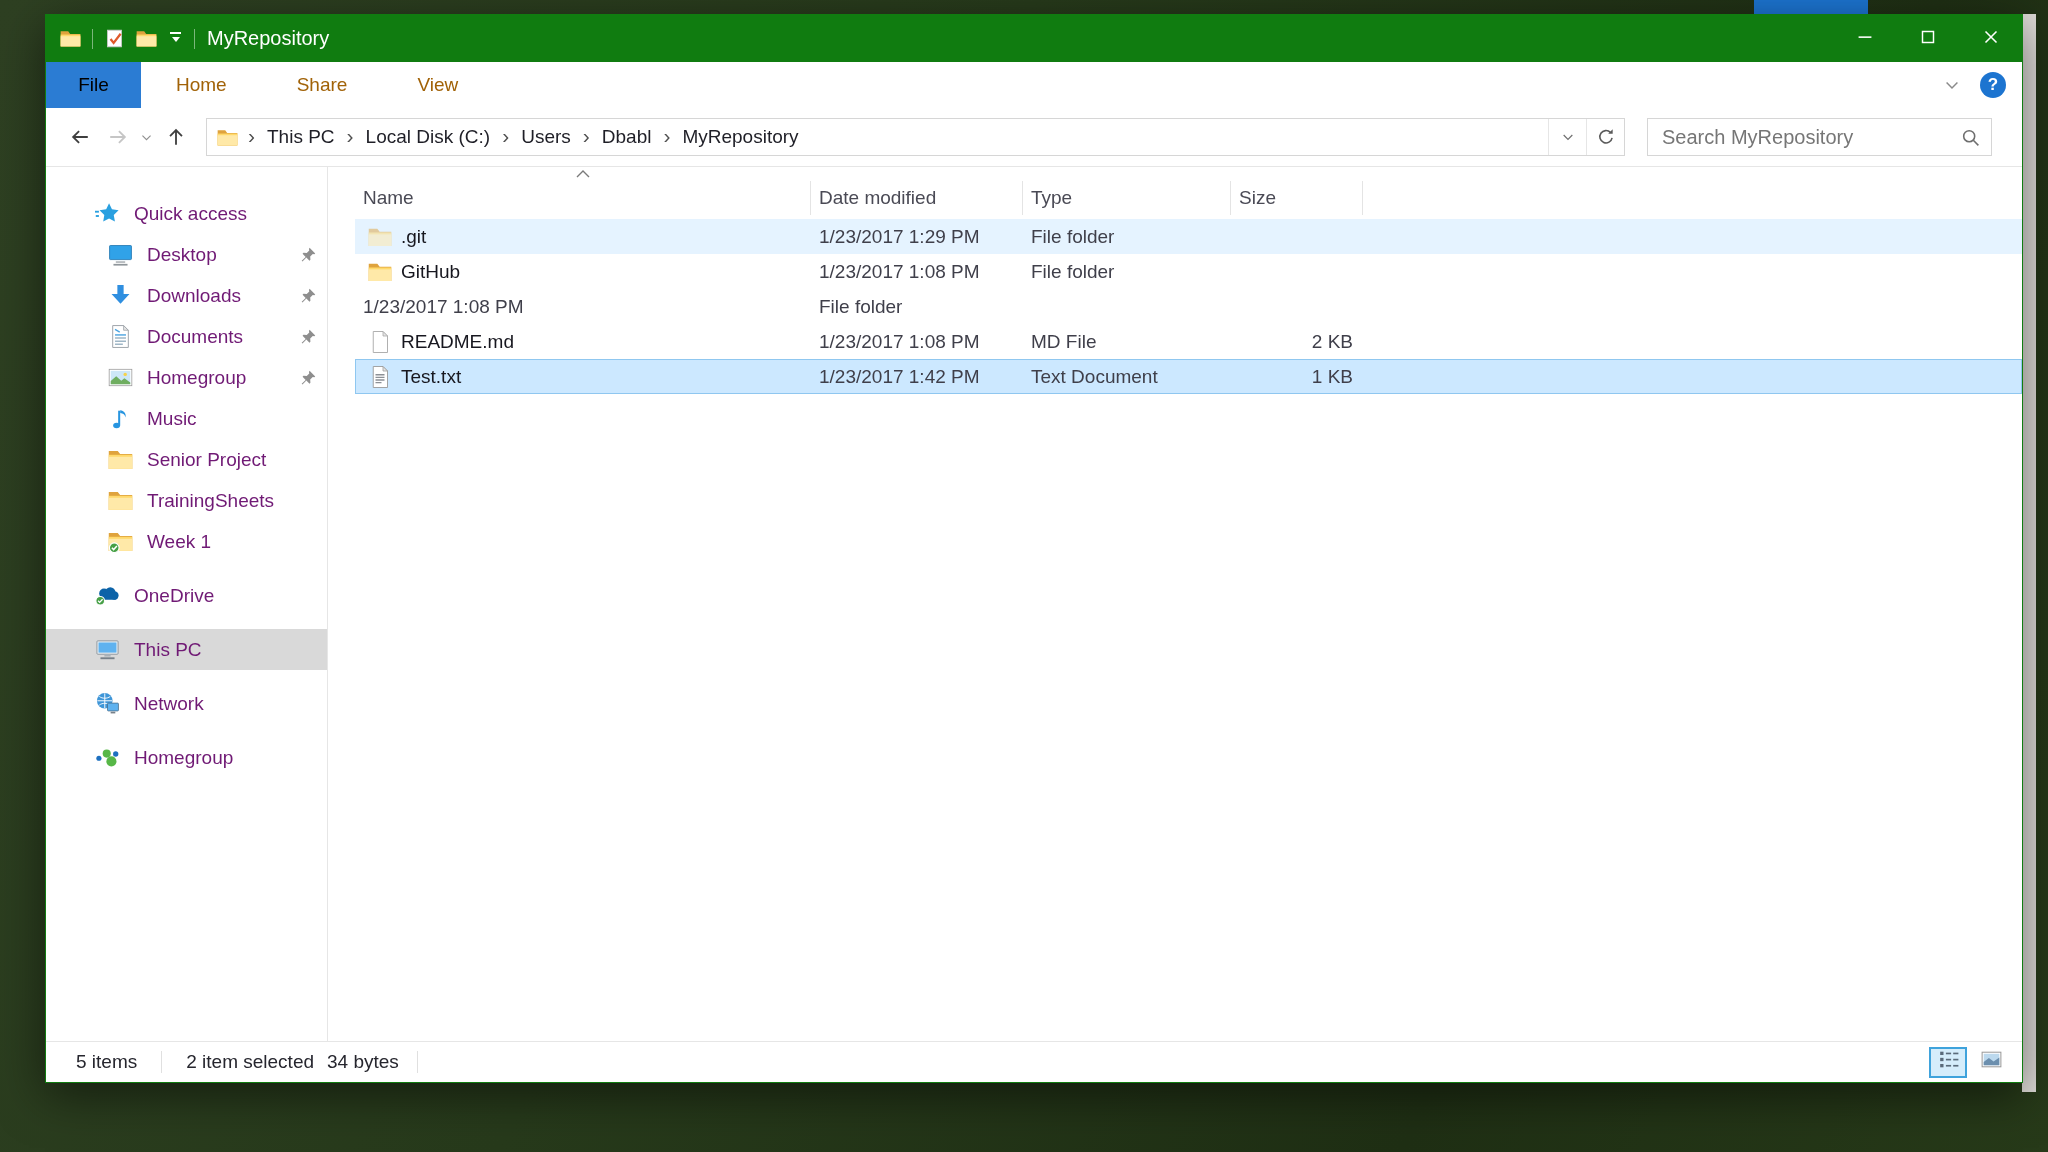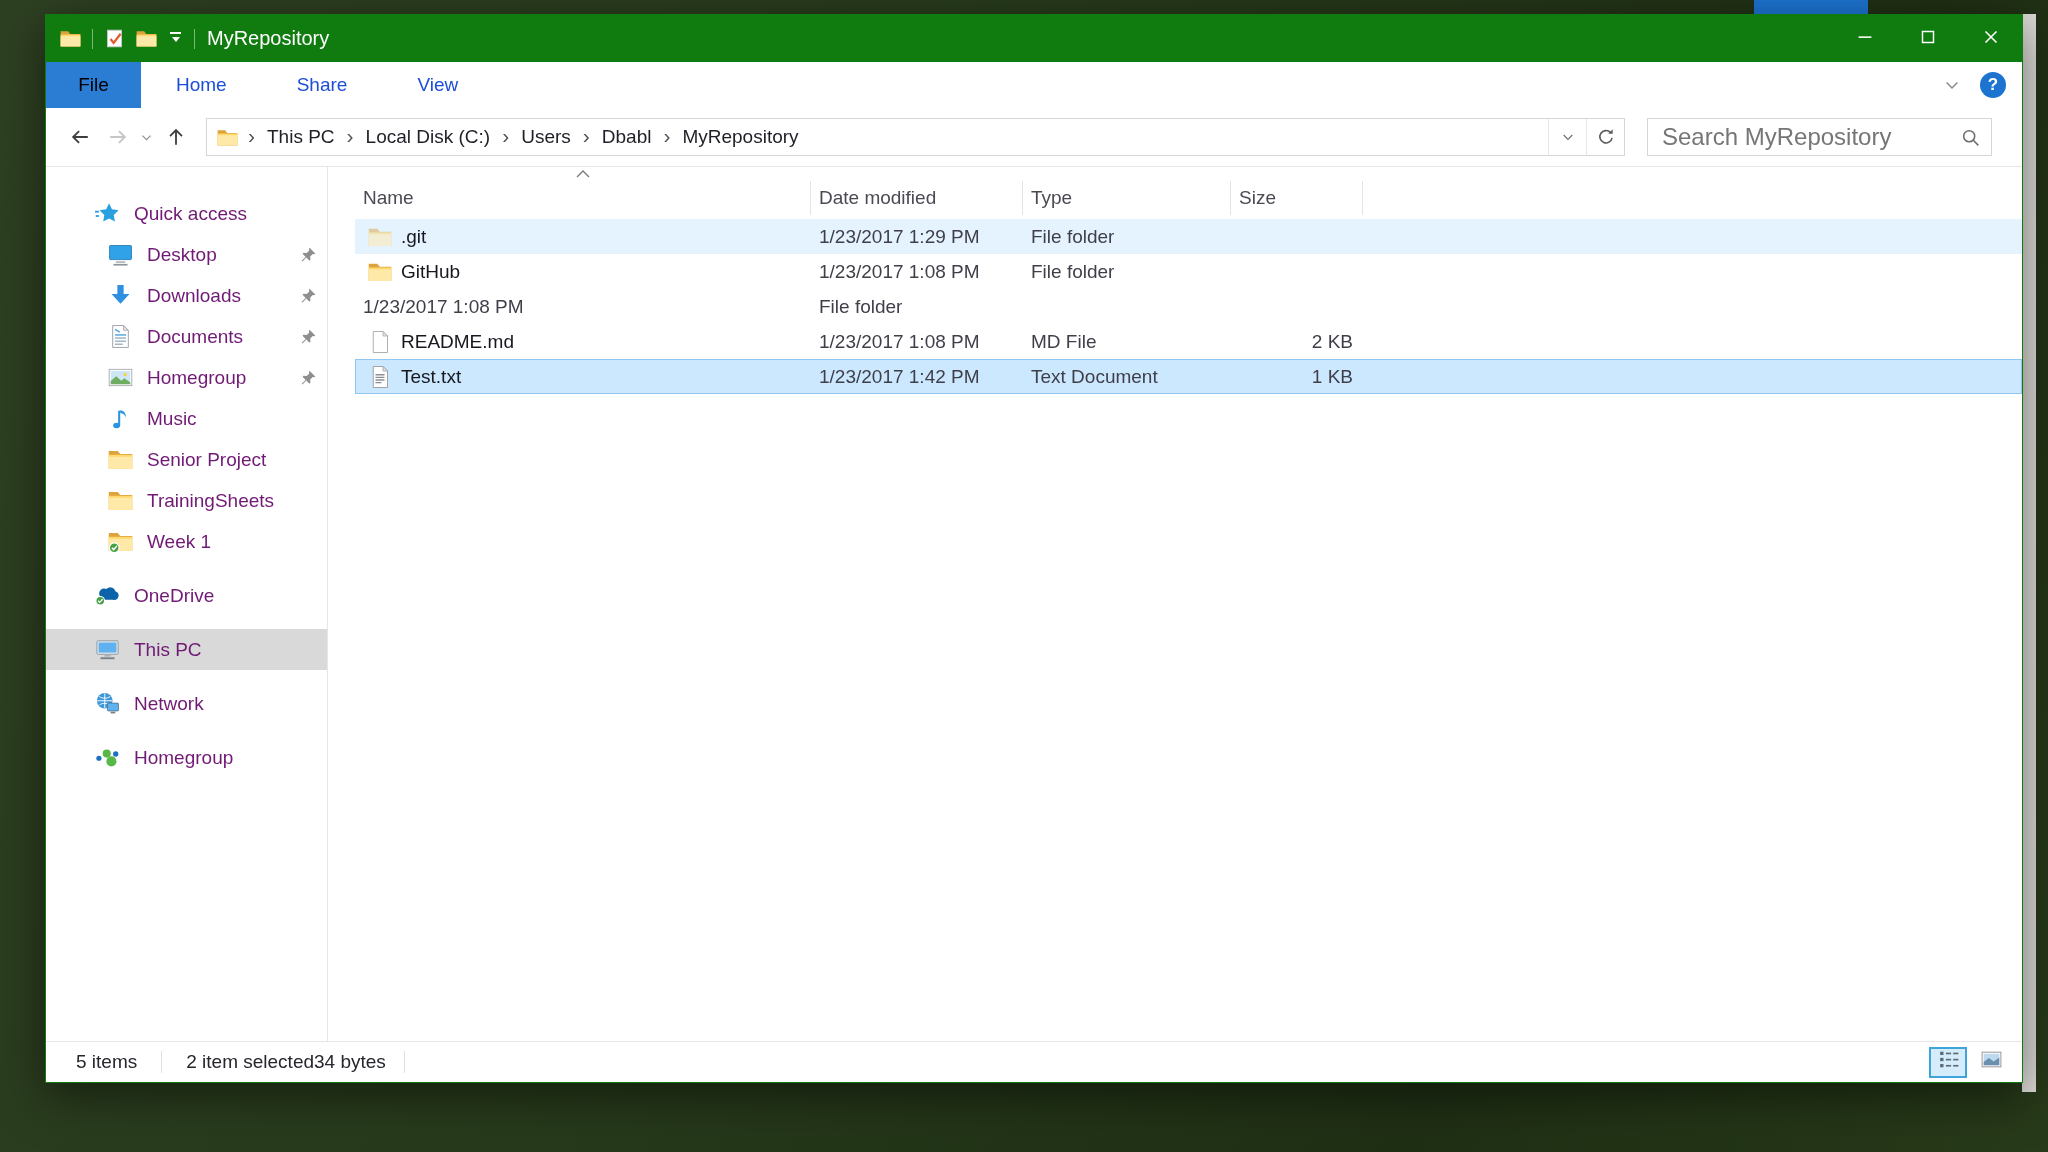--- a/index.html
+++ b/index.html
@@ -25,21 +25,21 @@
   .qdrop{display:flex;flex-direction:column;align-items:center;padding:2px}
   .qdrop::before{content:"";width:11px;height:2px;background:#fff;margin-bottom:3px}
   .qdrop::after{content:"";border:4px solid transparent;border-top:5px solid #fff}
   .wtitle{margin-left:12px;font-size:20px}
   .wcontrols{margin-left:auto;display:flex;height:100%}
   .wbtn{width:63px;display:flex;align-items:center;justify-content:center}
   .wbtn svg{width:22px;height:22px}
 
   
   .tabsrow{flex:0 0 44px;background:#fff;display:flex;align-items:stretch}
-  .tab{display:flex;align-items:center;justify-content:center;font-size:19px;color:#1d4ed8;padding:12px 35px}
+  .tab{display:flex;align-items:center;justify-content:center;font-size:19px;color:#a16207;padding:12px 35px}
   .tab.active{background:var(--blue);color:#000000;padding:12px;width:95px}
   .tabs-right{margin-left:auto;display:flex;align-items:center;gap:18px;padding-right:16px}
   .collapse{color:#8a8a8a;display:flex}
   .collapse svg{width:20px;height:20px}
   .help{width:26px;height:26px;border-radius:50%;background:#1c74d0;color:#fff;display:flex;align-items:center;justify-content:center;font-size:17px;font-weight:bold}
 
   
   .toolbar{flex:0 0 59px;display:flex;align-items:center;padding:0 30px 0 18px;border-bottom:1px solid #e6e6e6}
   .navbtn{display:flex;align-items:center;justify-content:center;width:32px;height:34px;margin-right:6px}
   .navbtn svg{width:22px;height:22px}
@@ -49,21 +49,21 @@
   .addressbar{height:38px;border:1px solid #d6d6d6;display:flex;align-items:center;flex:1;margin-left:8px;background:#fff}
   .addr-folder{padding:0 2px 0 10px;display:flex}
   .addr-folder svg{width:21px;height:21px}
   .crumbs{display:flex;align-items:center;height:100%;flex:1;overflow:hidden}
   .crumb{display:flex;align-items:center;font-size:19px;color:#1f1f27;height:100%;padding-right:4px}
   .crumb::before{content:"\203A";color:#4f4f4f;margin:0 12px 2px 8px;font-size:21px}
   .addr-btn{width:38px;height:100%;display:flex;align-items:center;justify-content:center;border-left:1px solid #e6e6e6;color:#6f6f6f}
   .addr-btn svg{width:16px;height:16px}
   .addr-refresh svg{width:20px;height:20px}
   .searchbox{width:345px;height:38px;border:1px solid #d6d6d6;margin-left:22px;display:flex;align-items:center;padding:0 10px 0 14px;background:#fff}
-  .searchbox input{border:0;outline:0;flex:1;min-width:0;font-size:24px;color:#7f1d1d;font-family:inherit;background:transparent}
+  .searchbox input{border:0;outline:0;flex:1;min-width:0;font-size:20px;color:#7f1d1d;font-family:inherit;background:transparent}
   .searchbox input::placeholder{color:#767676;opacity:1}
   .search-ic{display:flex}
   .search-ic svg{width:21px;height:21px}
 
   
   .content{flex:1;display:flex;min-height:0}
   .sidebar{flex:0 0 282px;border-right:1px solid #e6e6e6;padding-top:26px}
   .srow{height:41px;display:flex;align-items:center;font-size:19px;color:#701a75;padding-left:48px}
   .srow.indent{padding-left:61px}
   .srow.gap{margin-top:13px}
@@ -85,21 +85,21 @@
   .fname{display:flex;align-items:center;color:#17171f;padding-left:13px}
   .ficon{display:flex;margin-right:9px}
   .ficon svg{width:24px;height:24px;display:block}
   .ficon.dim{opacity:.5}
   .fdate,.ftype{padding-left:8px}
   .fsize{text-align:right;padding-right:10px}
 
   
   .statusbar{flex:0 0 41px;border-top:1px solid #e6e6e6;display:flex;align-items:center;font-size:19px;color:#26262e;padding:0 12px 0 30px}
   .sdiv{width:1px;height:22px;background:#e0e0e0;margin:0 24px}
-  .ssize{}
+  .ssize{margin-left:13px}
   .sdiv.after{margin:0 0 0 18px}
   .vbtns{margin-left:auto;display:flex;gap:5px}
   .vbtn{width:38px;height:31px;display:flex;align-items:center;justify-content:center}
   .vbtn svg{width:25px;height:25px}
   .vbtn.selected{background:#d5edfb;box-shadow:inset 0 0 0 2px #3fa3dc}
 </style>
 </head>
 <body>
 
 <div class="peek-blue"></div>

